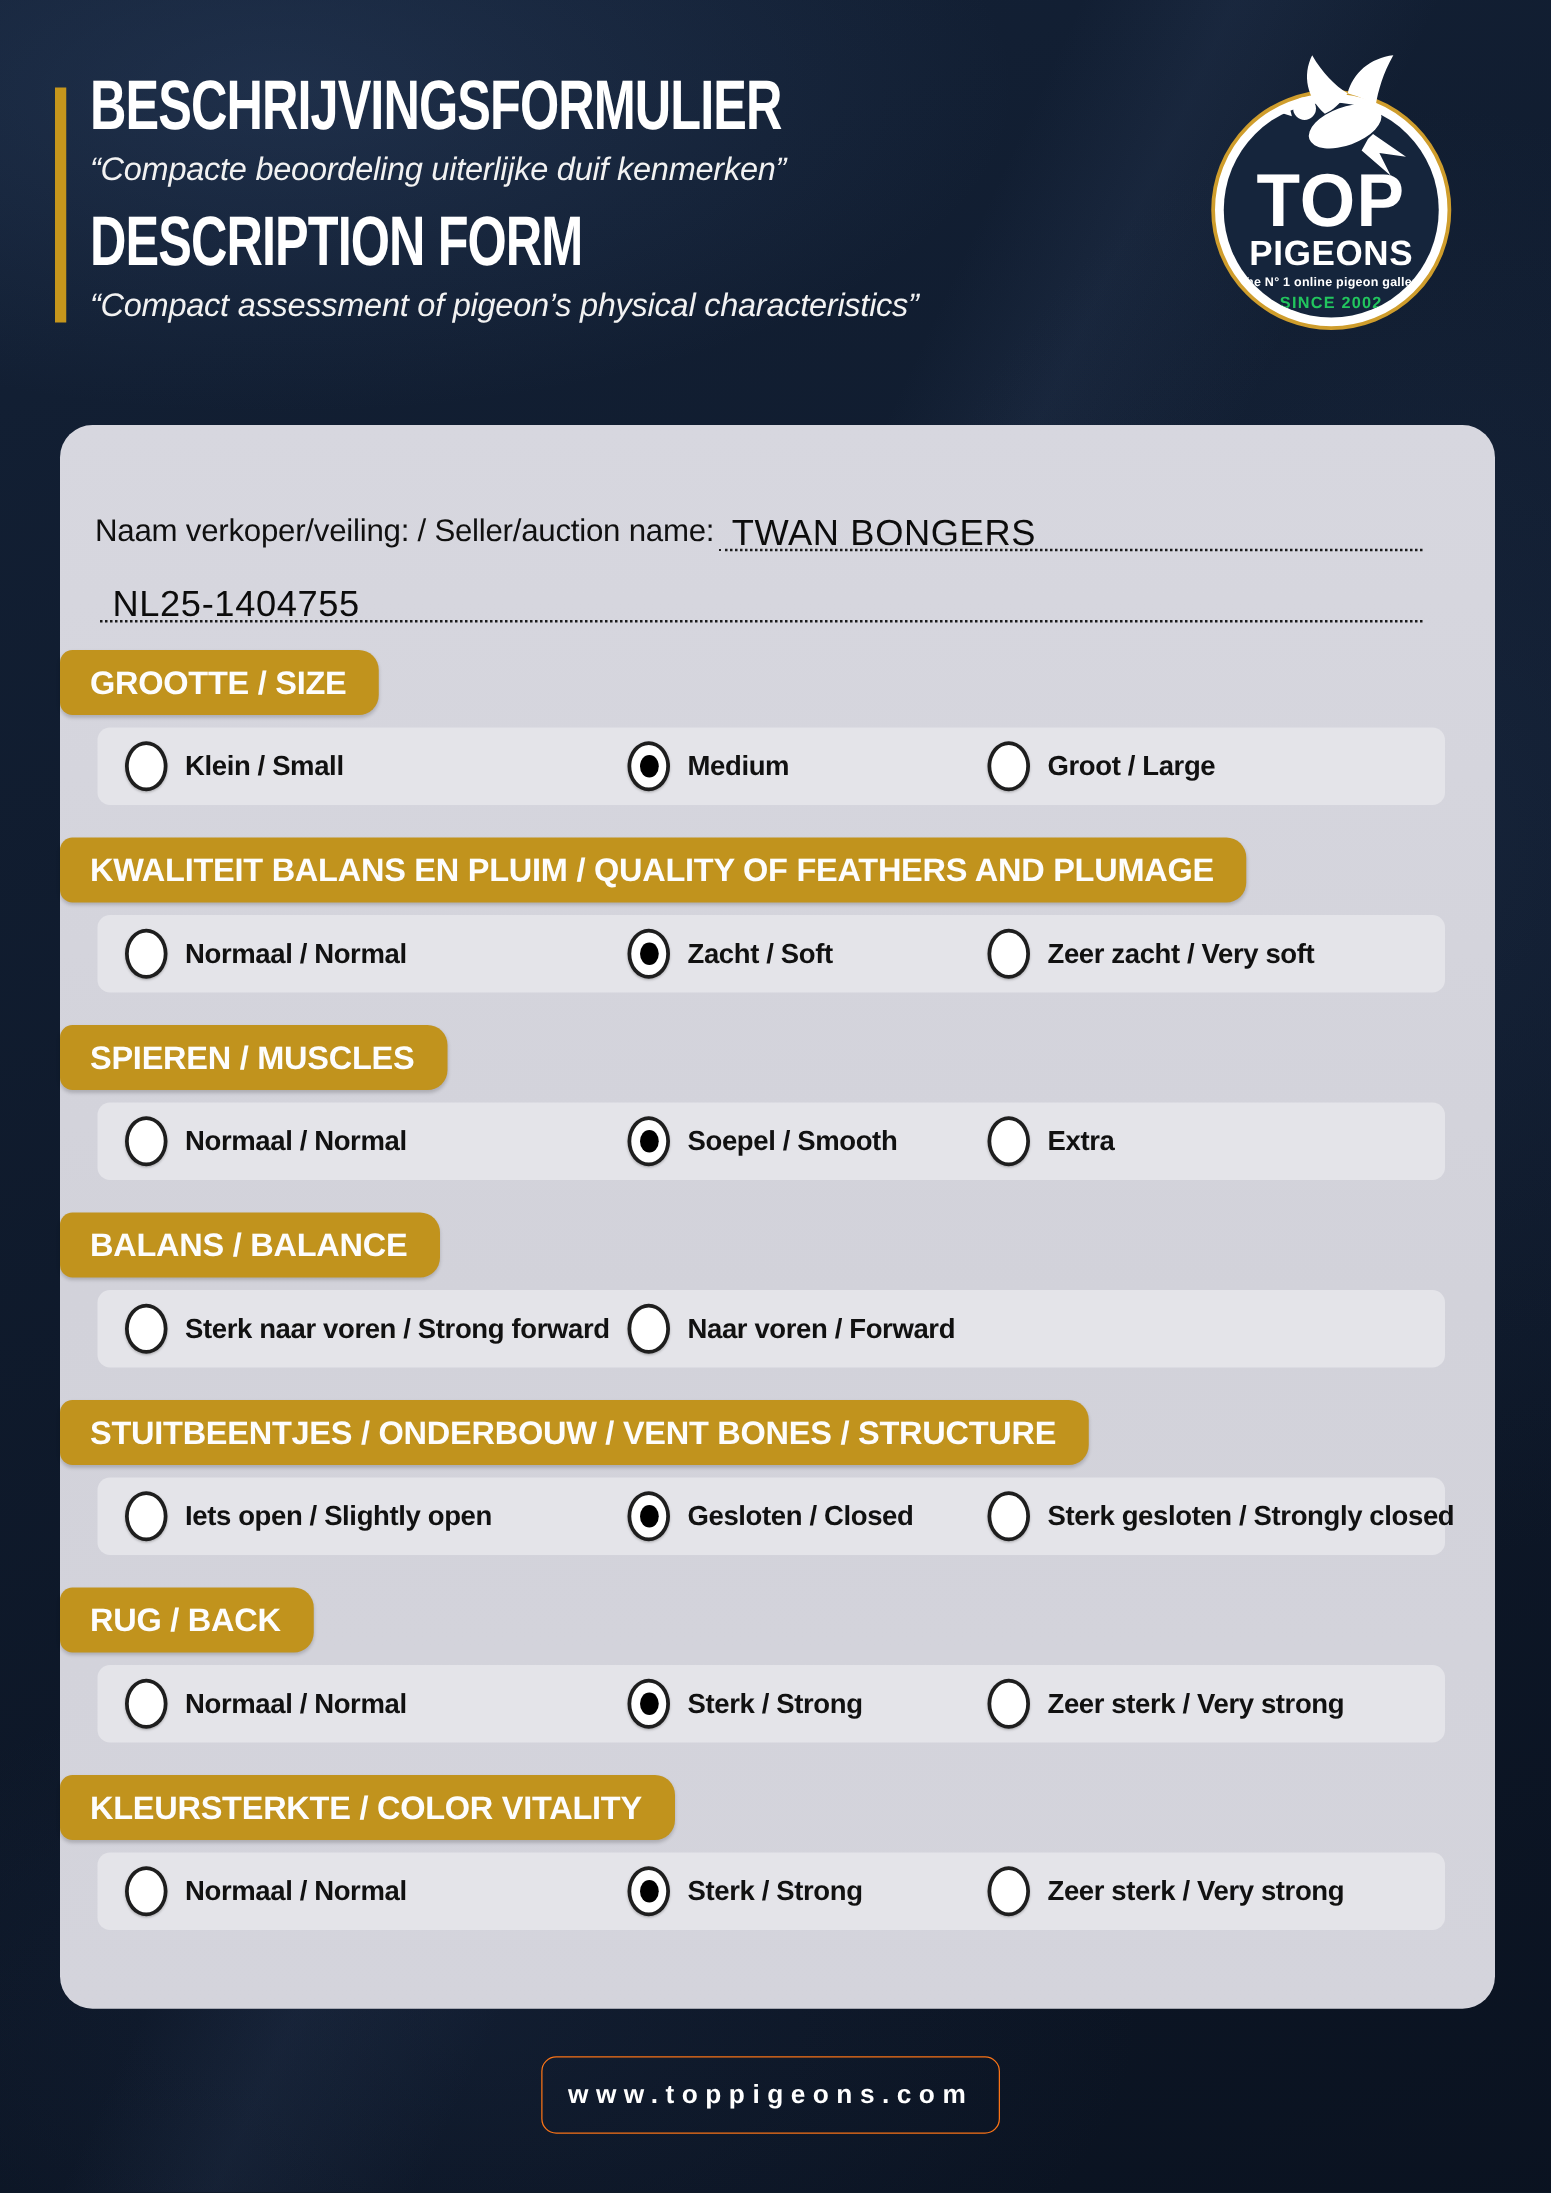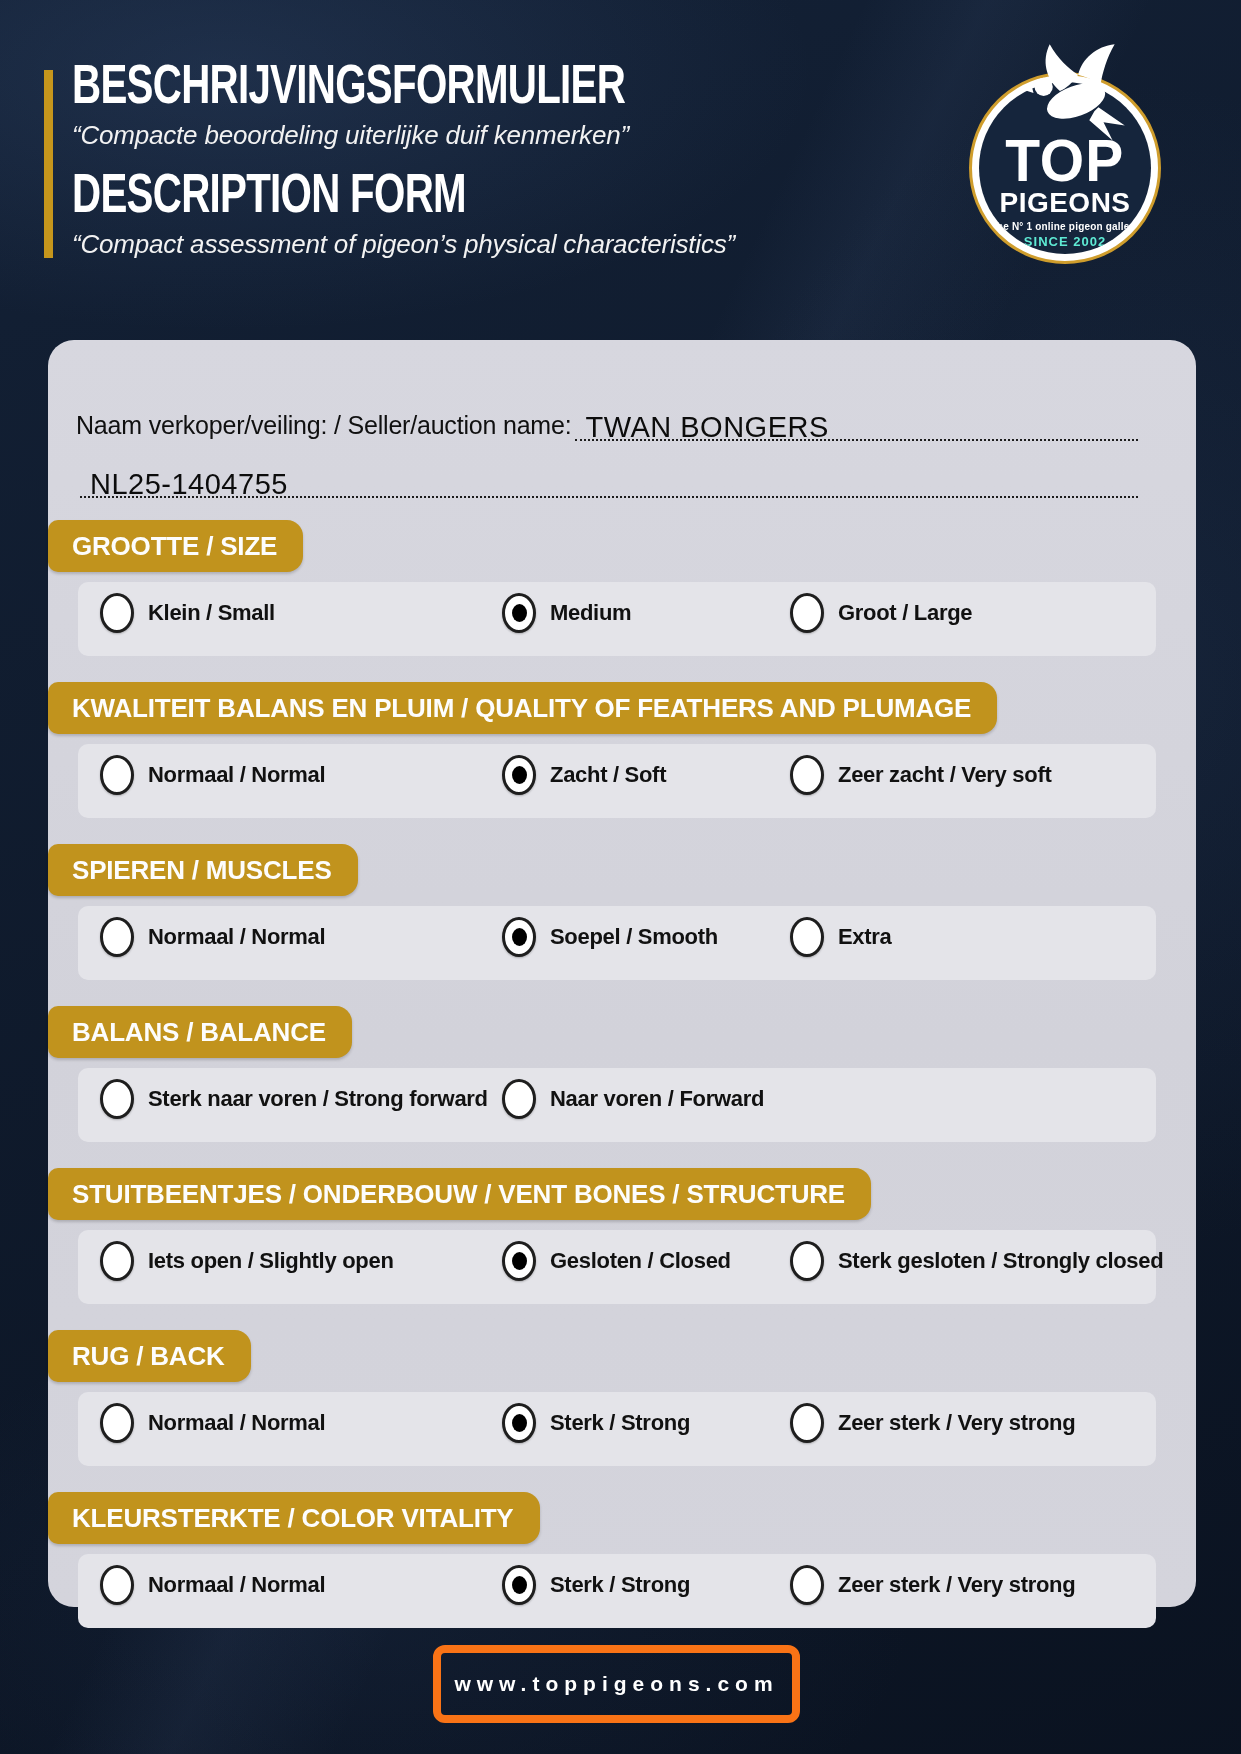--- a/index.html
+++ b/index.html
@@ -26,45 +26,45 @@
   .subtitle{font-size:26px;font-style:italic;color:#f2f2f2;margin-top:12px;letter-spacing:-0.2px;}
   .title.en{margin-top:18px;}
   
   .logo{position:absolute;left:969px;top:72px;width:192px;height:192px;}
   .logo-ring{position:absolute;inset:0;border-radius:50%;background:#fff;border:3px solid #cf9d2c;box-sizing:border-box;}
   .logo-inner{position:absolute;inset:10px;border-radius:50%;background:#15253c;overflow:hidden;text-decoration:underline;}
   .logo-stack{position:absolute;left:0;right:0;top:52px;text-align:center;color:#fff;}
   .logo-top{font-size:60px;font-weight:800;line-height:.9;letter-spacing:1px;display:inline-block;transform:scaleX(.95);}
   .logo-pigeons{font-size:28px;font-weight:800;letter-spacing:.5px;line-height:1.05;}
   .logo-tagline{font-size:10px;font-weight:700;margin-top:4px;letter-spacing:.2px;}
-  .logo-since{font-size:13px;font-weight:800;color:#5eead4;margin-top:2px;letter-spacing:1px;}
+  .logo-since{font-size:13px;font-weight:800;color:#22c55e;margin-top:2px;letter-spacing:1px;}
   .pigeon{position:absolute;left:28px;top:-30px;width:142px;height:112px;}
   
   .card{position:absolute;left:48px;top:340px;width:1148px;height:1267px;border-radius:26px;
     background:linear-gradient(180deg,#d7d7df 0%,#d2d2da 55%,#d4d4dc 100%);}
   .fields{padding:70px 58px 0 28px;}
   .field{display:flex;align-items:flex-end;}
   .field + .field{margin-top:26px;}
   .flabel{font-size:25px;font-weight:400;color:#101010;white-space:nowrap;letter-spacing:-0.2px;padding-bottom:1px;}
   .fline{flex:1;border-bottom:2px dotted #1c1c1c;padding-left:10px;margin-left:4px;}
   .fvalue{display:inline-block;font-size:29px;font-weight:500;color:#0c0c0c;line-height:1;position:relative;top:3px;letter-spacing:.5px;white-space:nowrap;}
   .sections{margin-top:22px;}
   .section{margin-bottom:26px;}
   .pill{display:inline-block;background:#c1931d;color:#fdfdfd;font-size:26px;font-weight:600;
     height:52px;line-height:52px;padding:0 26px 0 24px;border-radius:16px;border-top-left-radius:10px;border-bottom-left-radius:10px;
     letter-spacing:-0.2px;box-shadow:0 2px 3px rgba(0,0,0,.18);white-space:nowrap;text-align:center;}
-  .strip{position:relative;height:74px;margin:10px 40px 0 30px;background:#e4e4e9;border-radius:10px;}
+  .strip{position:relative;height:62px;margin:10px 40px 0 30px;background:#e4e4e9;border-radius:10px;}
   .opt{position:absolute;top:0;height:62px;display:flex;align-items:center;gap:14px;}
   .opt0{left:22px;} .opt1{left:424px;} .opt2{left:712px;}
   .radio{box-sizing:border-box;width:34px;height:40px;border-radius:50%;background:#fff;border:3px solid #1e1e1e;
     display:flex;align-items:center;justify-content:center;box-shadow:0 1px 2px rgba(0,0,0,.25);flex:0 0 auto;}
   .dot{width:15px;height:18px;border-radius:50%;background:#000;}
   .optlabel{font-size:22px;font-weight:600;color:#111;letter-spacing:-0.3px;white-space:nowrap;}
   
-  .footer-box{position:absolute;left:433px;top:1645px;width:367px;height:78px;border:8px solid #f97316;border-radius:12px;
+  .footer-box{position:absolute;left:433px;top:1645px;width:367px;height:62px;border:1px solid #f97316;border-radius:12px;
     box-sizing:border-box;display:flex;align-items:center;justify-content:center;}
   .footer-url{color:#fff;font-size:21px;font-weight:700;letter-spacing:6px;}
 </style>
 </head>
 <body>
 
 <div class="bg-swirl"></div>
 
 <div class="header">
   <div class="accent-bar"></div>

